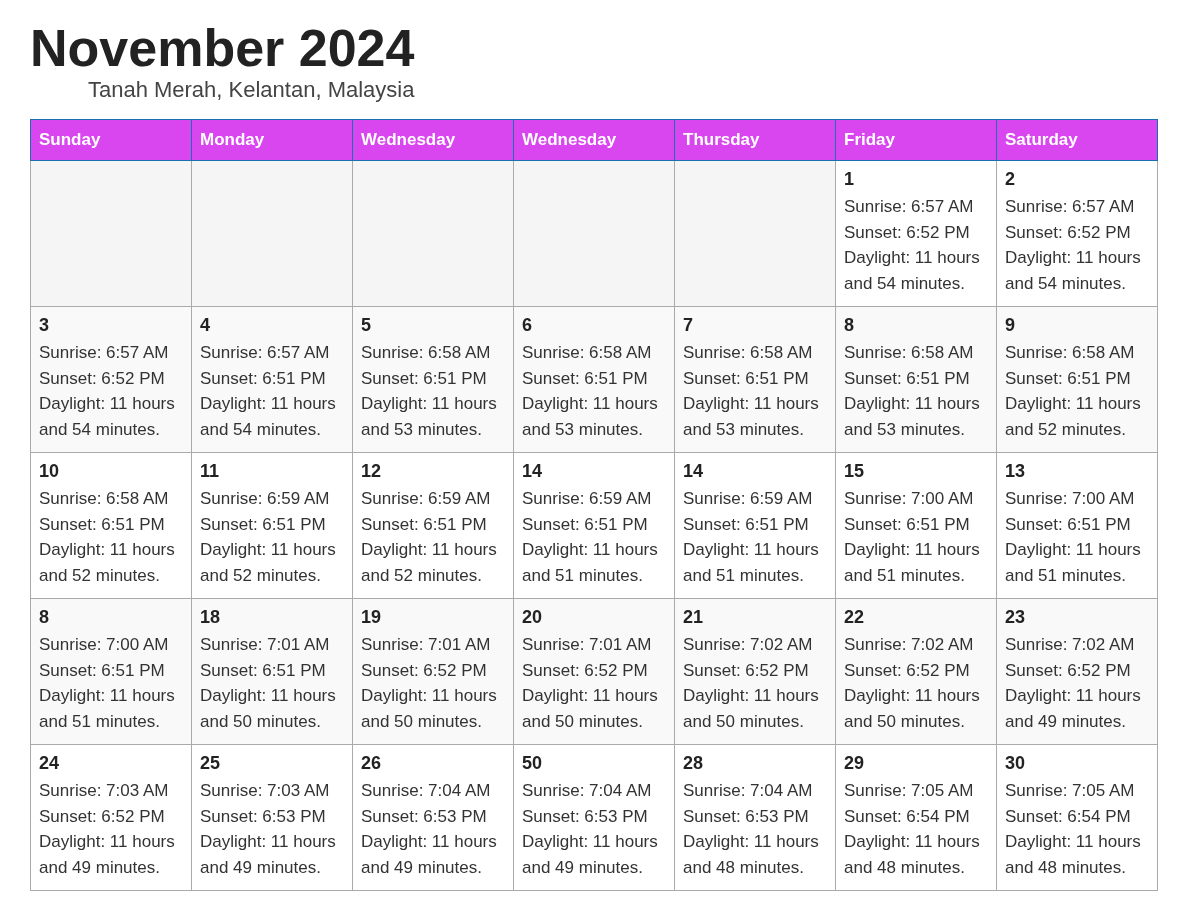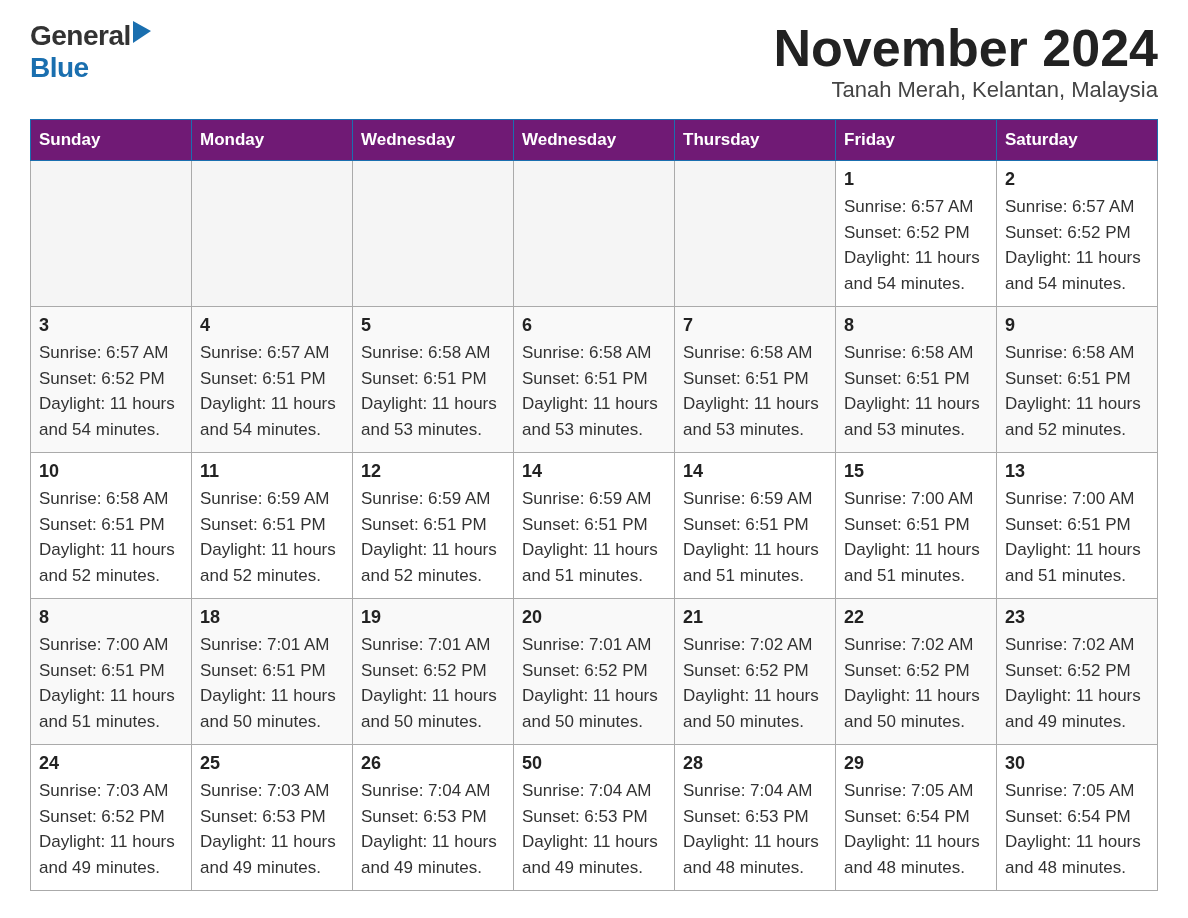--- a/index.html
+++ b/index.html
@@ -35,21 +35,21 @@
       font-size: 22px;
       font-weight: normal;
       color: #444;
     }
     .calendar {
       width: 100%;
       border-collapse: collapse;
       border: 1px solid #999;
     }
     .calendar th {
-      background: #701a75;
+      background: #d946ef;
       color: #fff;
       font-size: 17px;
       font-weight: bold;
       padding: 10px 8px;
       text-align: left;
       border: 1px solid #1a6faf;
     }
     .calendar td {
       vertical-align: top;
       padding: 8px 8px 10px 8px;
@@ -97,33 +97,20 @@
     }
     .logo-row1, .logo-row2 {
       display: flex;
       align-items: center;
     }
   </style>
 </head>
 <body>
 
 <div class="header">
-  <div class="logo">
-    <div class="logo-row1">
-      <span class="logo-text-general">General</span>
-      <span class="logo-arrow">
-        <svg width="18" height="22" viewBox="0 0 18 22">
-          <polygon points="0,22 18,10 0,0" fill="#1a6faf"></polygon>
-        </svg>
-      </span>
-    </div>
-    <div class="logo-row2">
-      <span class="logo-text-blue">Blue</span>
-    </div>
-  </div>
   <div class="title-block">
     <h1>November 2024</h1>
     <h2>Tanah Merah, Kelantan, Malaysia</h2>
   </div>
 </div>
 
 <table class="calendar">
   <thead>
     <tr>
       <th>Sunday</th>

